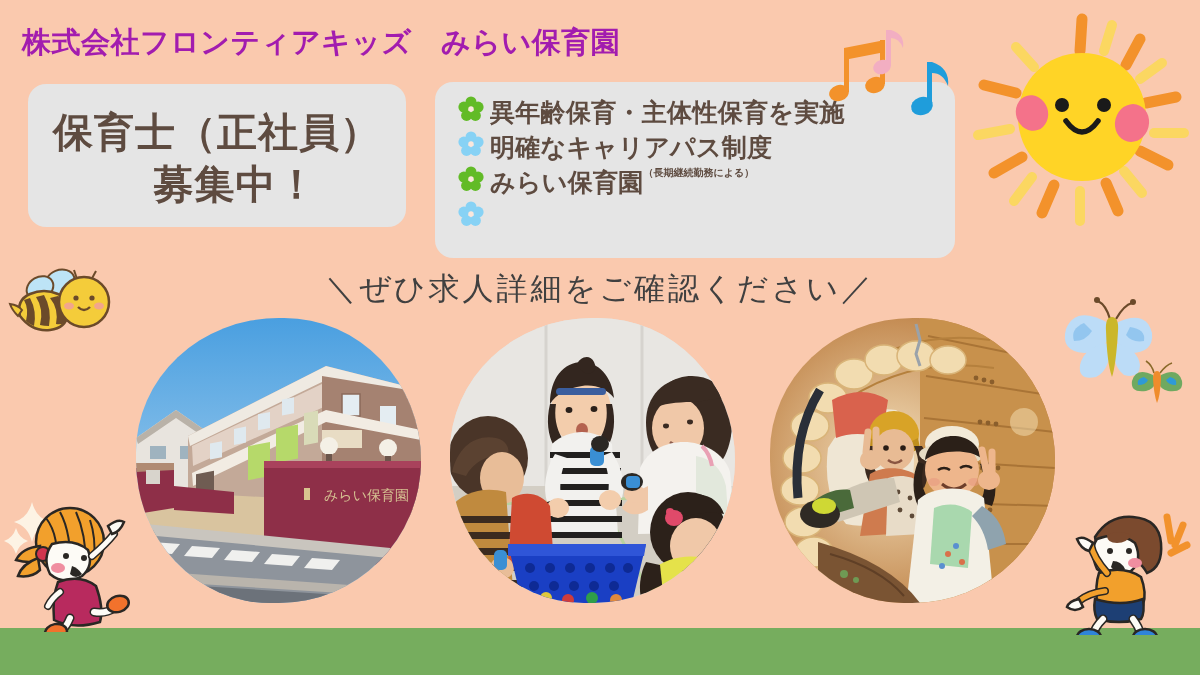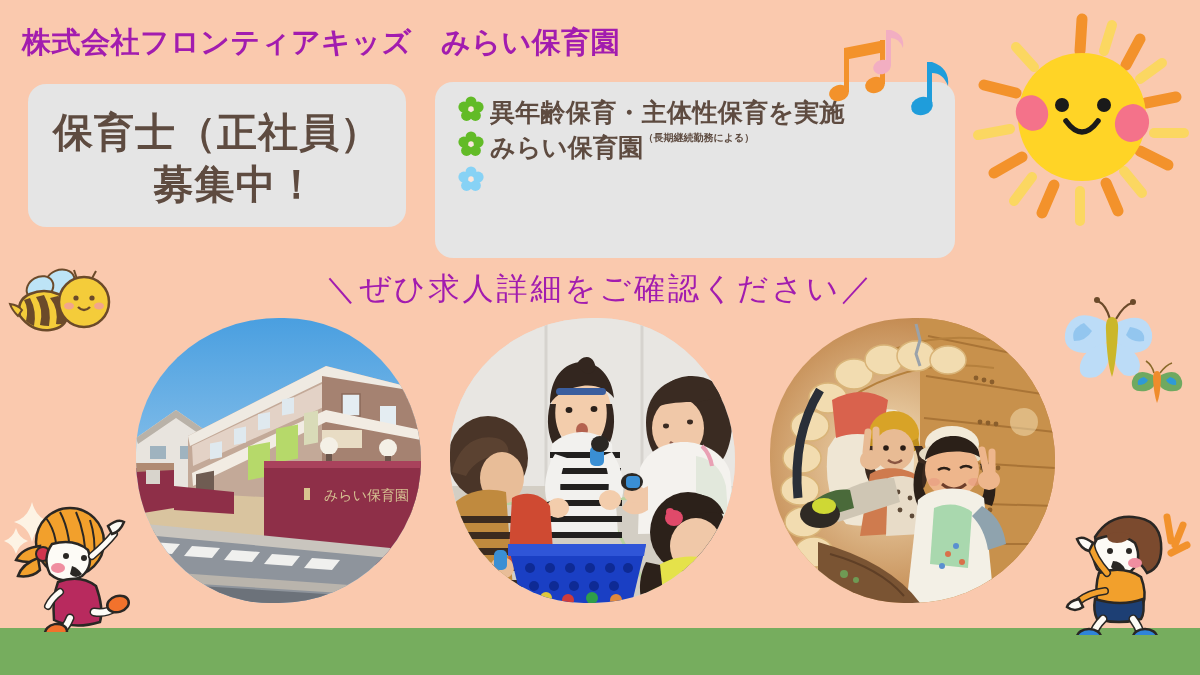--- a/index.html
+++ b/index.html
@@ -35,21 +35,21 @@
   
   .bullets{position:absolute;left:458px;top:96px;width:500px;}
   .bullet-row{display:flex;align-items:flex-start;height:35px;white-space:nowrap;}
   .flower{width:26px;height:26px;margin-right:6px;flex:0 0 26px;}
   .bullet-text{font-size:25px;font-weight:bold;color:#5e4b40;letter-spacing:.3px;}
   .bullet-note{font-size:10px;font-weight:bold;color:#5e4b40;letter-spacing:0;}
 
   
   .cta{
     position:absolute;left:0;top:268px;width:1200px;text-align:center;
-    font-size:31px;color:#a21caf;font-weight:500;letter-spacing:3px;
+    font-size:31px;color:#404040;font-weight:500;letter-spacing:3px;
   }
 
   
   .photo{
     position:absolute;width:285px;height:285px;
     border-radius:50% 48% 50% 47% / 47% 50% 50% 50%;
     overflow:hidden;
   }
   #photo-1{left:136px;top:318px;}
   #photo-2{left:450px;top:318px;}
@@ -92,20 +92,33 @@
             <circle cx="31" cy="17" r="8.4"></circle>
           <circle cx="26.8" cy="30" r="8.4"></circle>
             <circle cx="13.2" cy="30" r="8.4"></circle>
           <circle cx="9" cy="17" r="8.4"></circle>
         </g>
         <circle cx="20" cy="20" r="4.2" fill="#fbe7dc"></circle>
       </svg>
       <span class="bullet-text">異年齢保育・主体性保育を実施</span>
     </div>
 
+    <div class="bullet-row">
+      <svg class="flower" viewBox="0 0 40 40">
+        <g fill="#87d2f5">
+          <circle cx="20" cy="9" r="8.4"></circle>
+            <circle cx="31" cy="17" r="8.4"></circle>
+          <circle cx="26.8" cy="30" r="8.4"></circle>
+            <circle cx="13.2" cy="30" r="8.4"></circle>
+          <circle cx="9" cy="17" r="8.4"></circle>
+        </g>
+        <circle cx="20" cy="20" r="4.2" fill="#fbe7dc"></circle>
+      </svg>
+      <span class="bullet-text">明確なキャリアパス制度</span>
+    </div>
 
     <div class="bullet-row">
       <svg class="flower" viewBox="0 0 40 40">
         <g fill="#62bb27">
           <circle cx="20" cy="9" r="8.4"></circle>
             <circle cx="31" cy="17" r="8.4"></circle>
           <circle cx="26.8" cy="30" r="8.4"></circle>
             <circle cx="13.2" cy="30" r="8.4"></circle>
           <circle cx="9" cy="17" r="8.4"></circle>
         </g>

